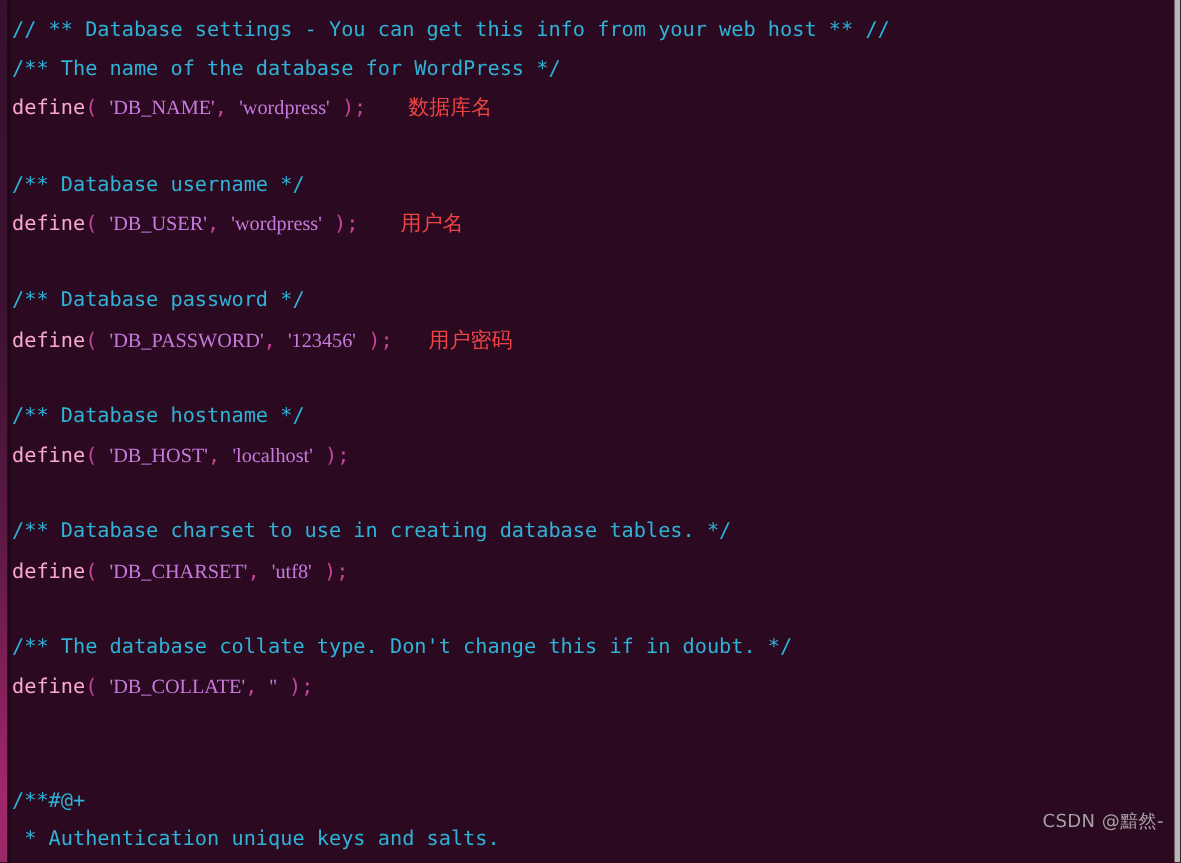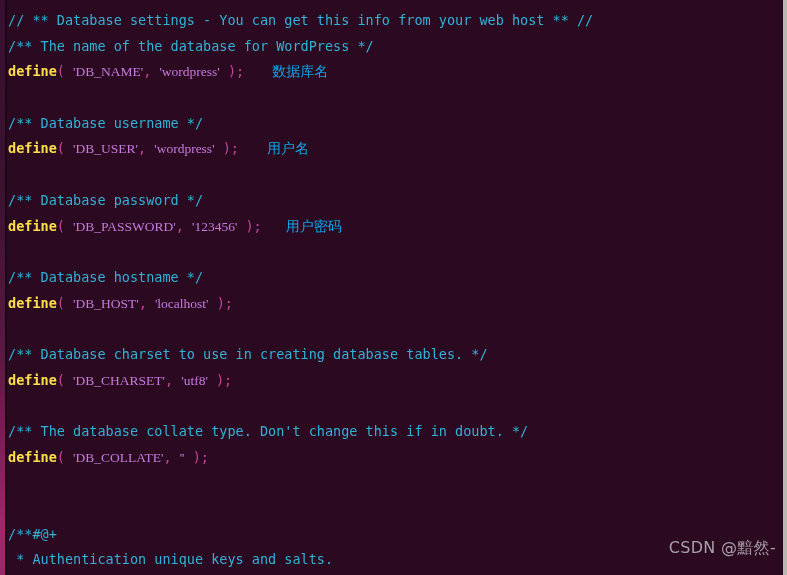--- a/index.html
+++ b/index.html
@@ -59,39 +59,39 @@
     right: 6px;
     white-space: pre;
     color: #2fb2d6;
   }
   .line {
     height: 25.7px;
     white-space: pre;
     position: relative;
   }
   .cm  { color: #2fb2d6; }          
-  .kw  { color: #fde047; font-weight: bold; text-align: center; }  
+  .kw  { color: #f9a8d4; font-weight: normal; text-align: center; }  
   .pn  { color: #c8439c; }          
   .st  { color: #c77ade; font-family: Liberation Serif, serif; }          
   .note {
-    color: #0ea5e9;
+    color: #ef4444;
     font-family: "DejaVu Sans", "Liberation Sans", sans-serif;
     font-size: 14px;
     font-weight: normal;
   }
   .sp-a { display:inline-block; width: 24px; }
   .sp-b { display:inline-block; width: 28px; }
 
   #watermark {
     position: absolute;
     right: 11px;
     bottom: 14px;
     color: #b5b0b5;
     font-family: "DejaVu Sans", "Liberation Sans", sans-serif;
-    font-size: 16px;
+    font-size: 12px;
     letter-spacing: 0.3px;
     opacity: 0.9;
   }
 </style>
 </head>
 <body>
 
 <div id="editor">
 
   <div id="gutter-edge"></div>

